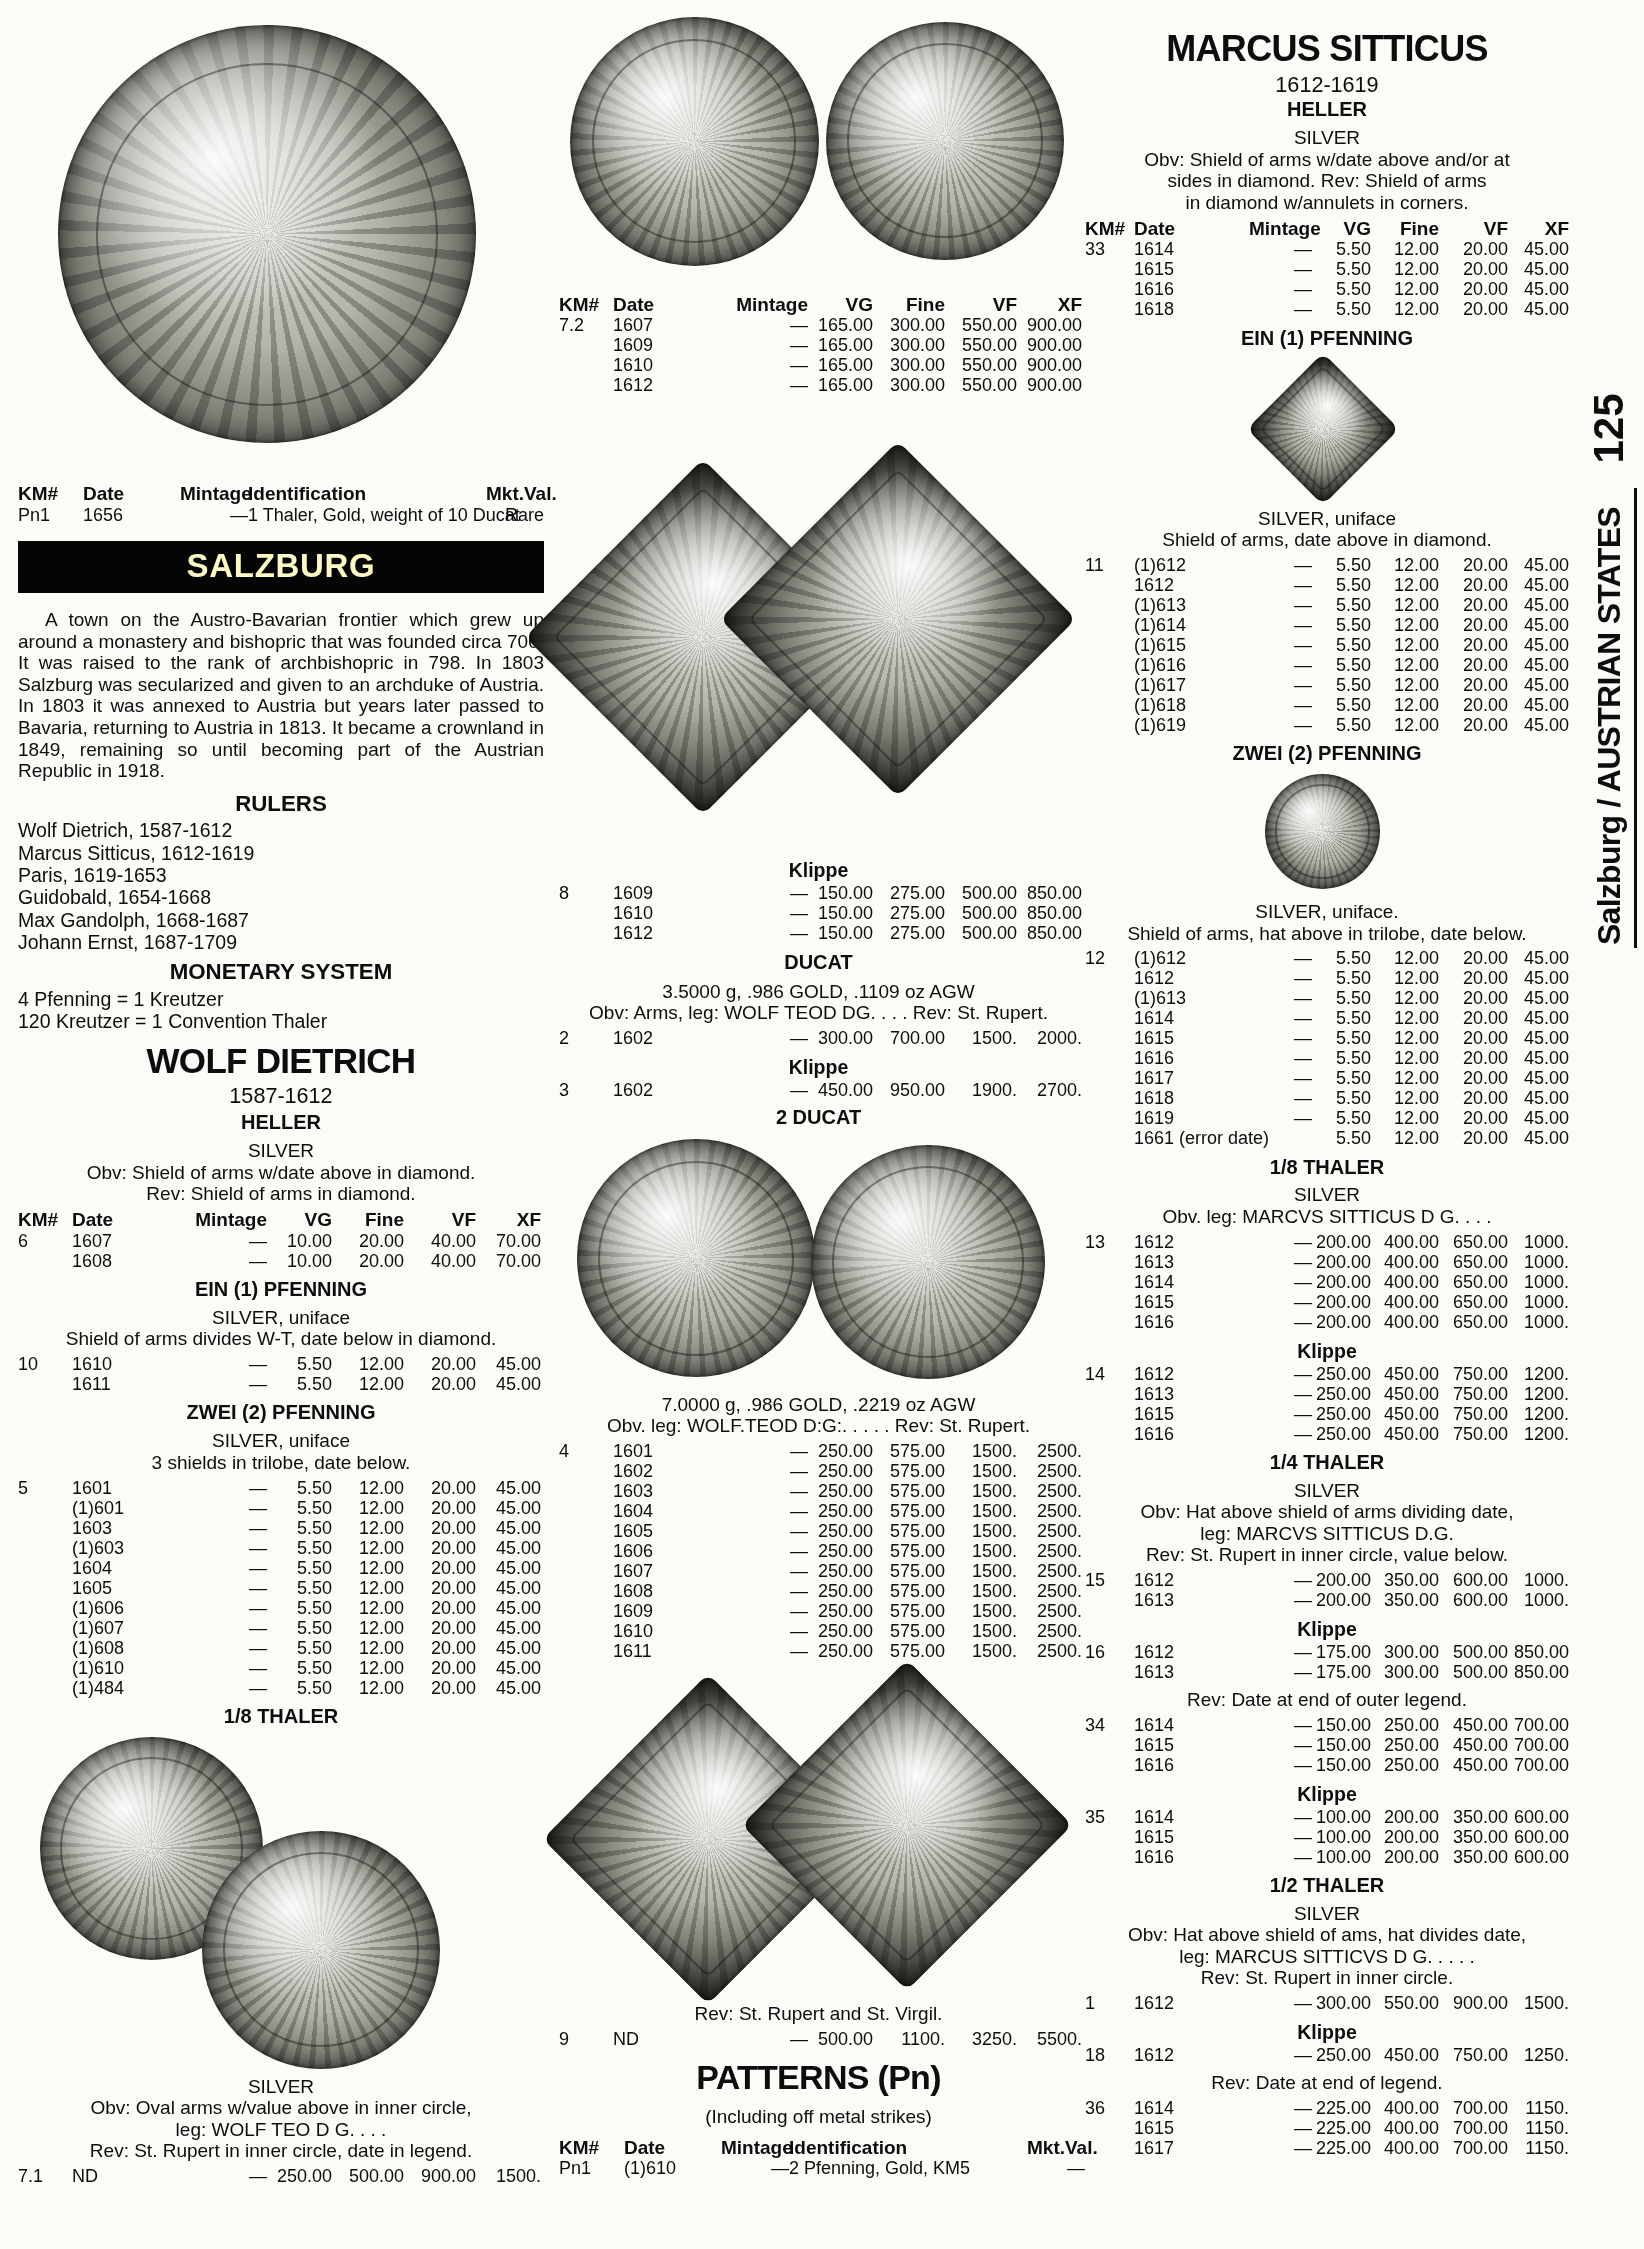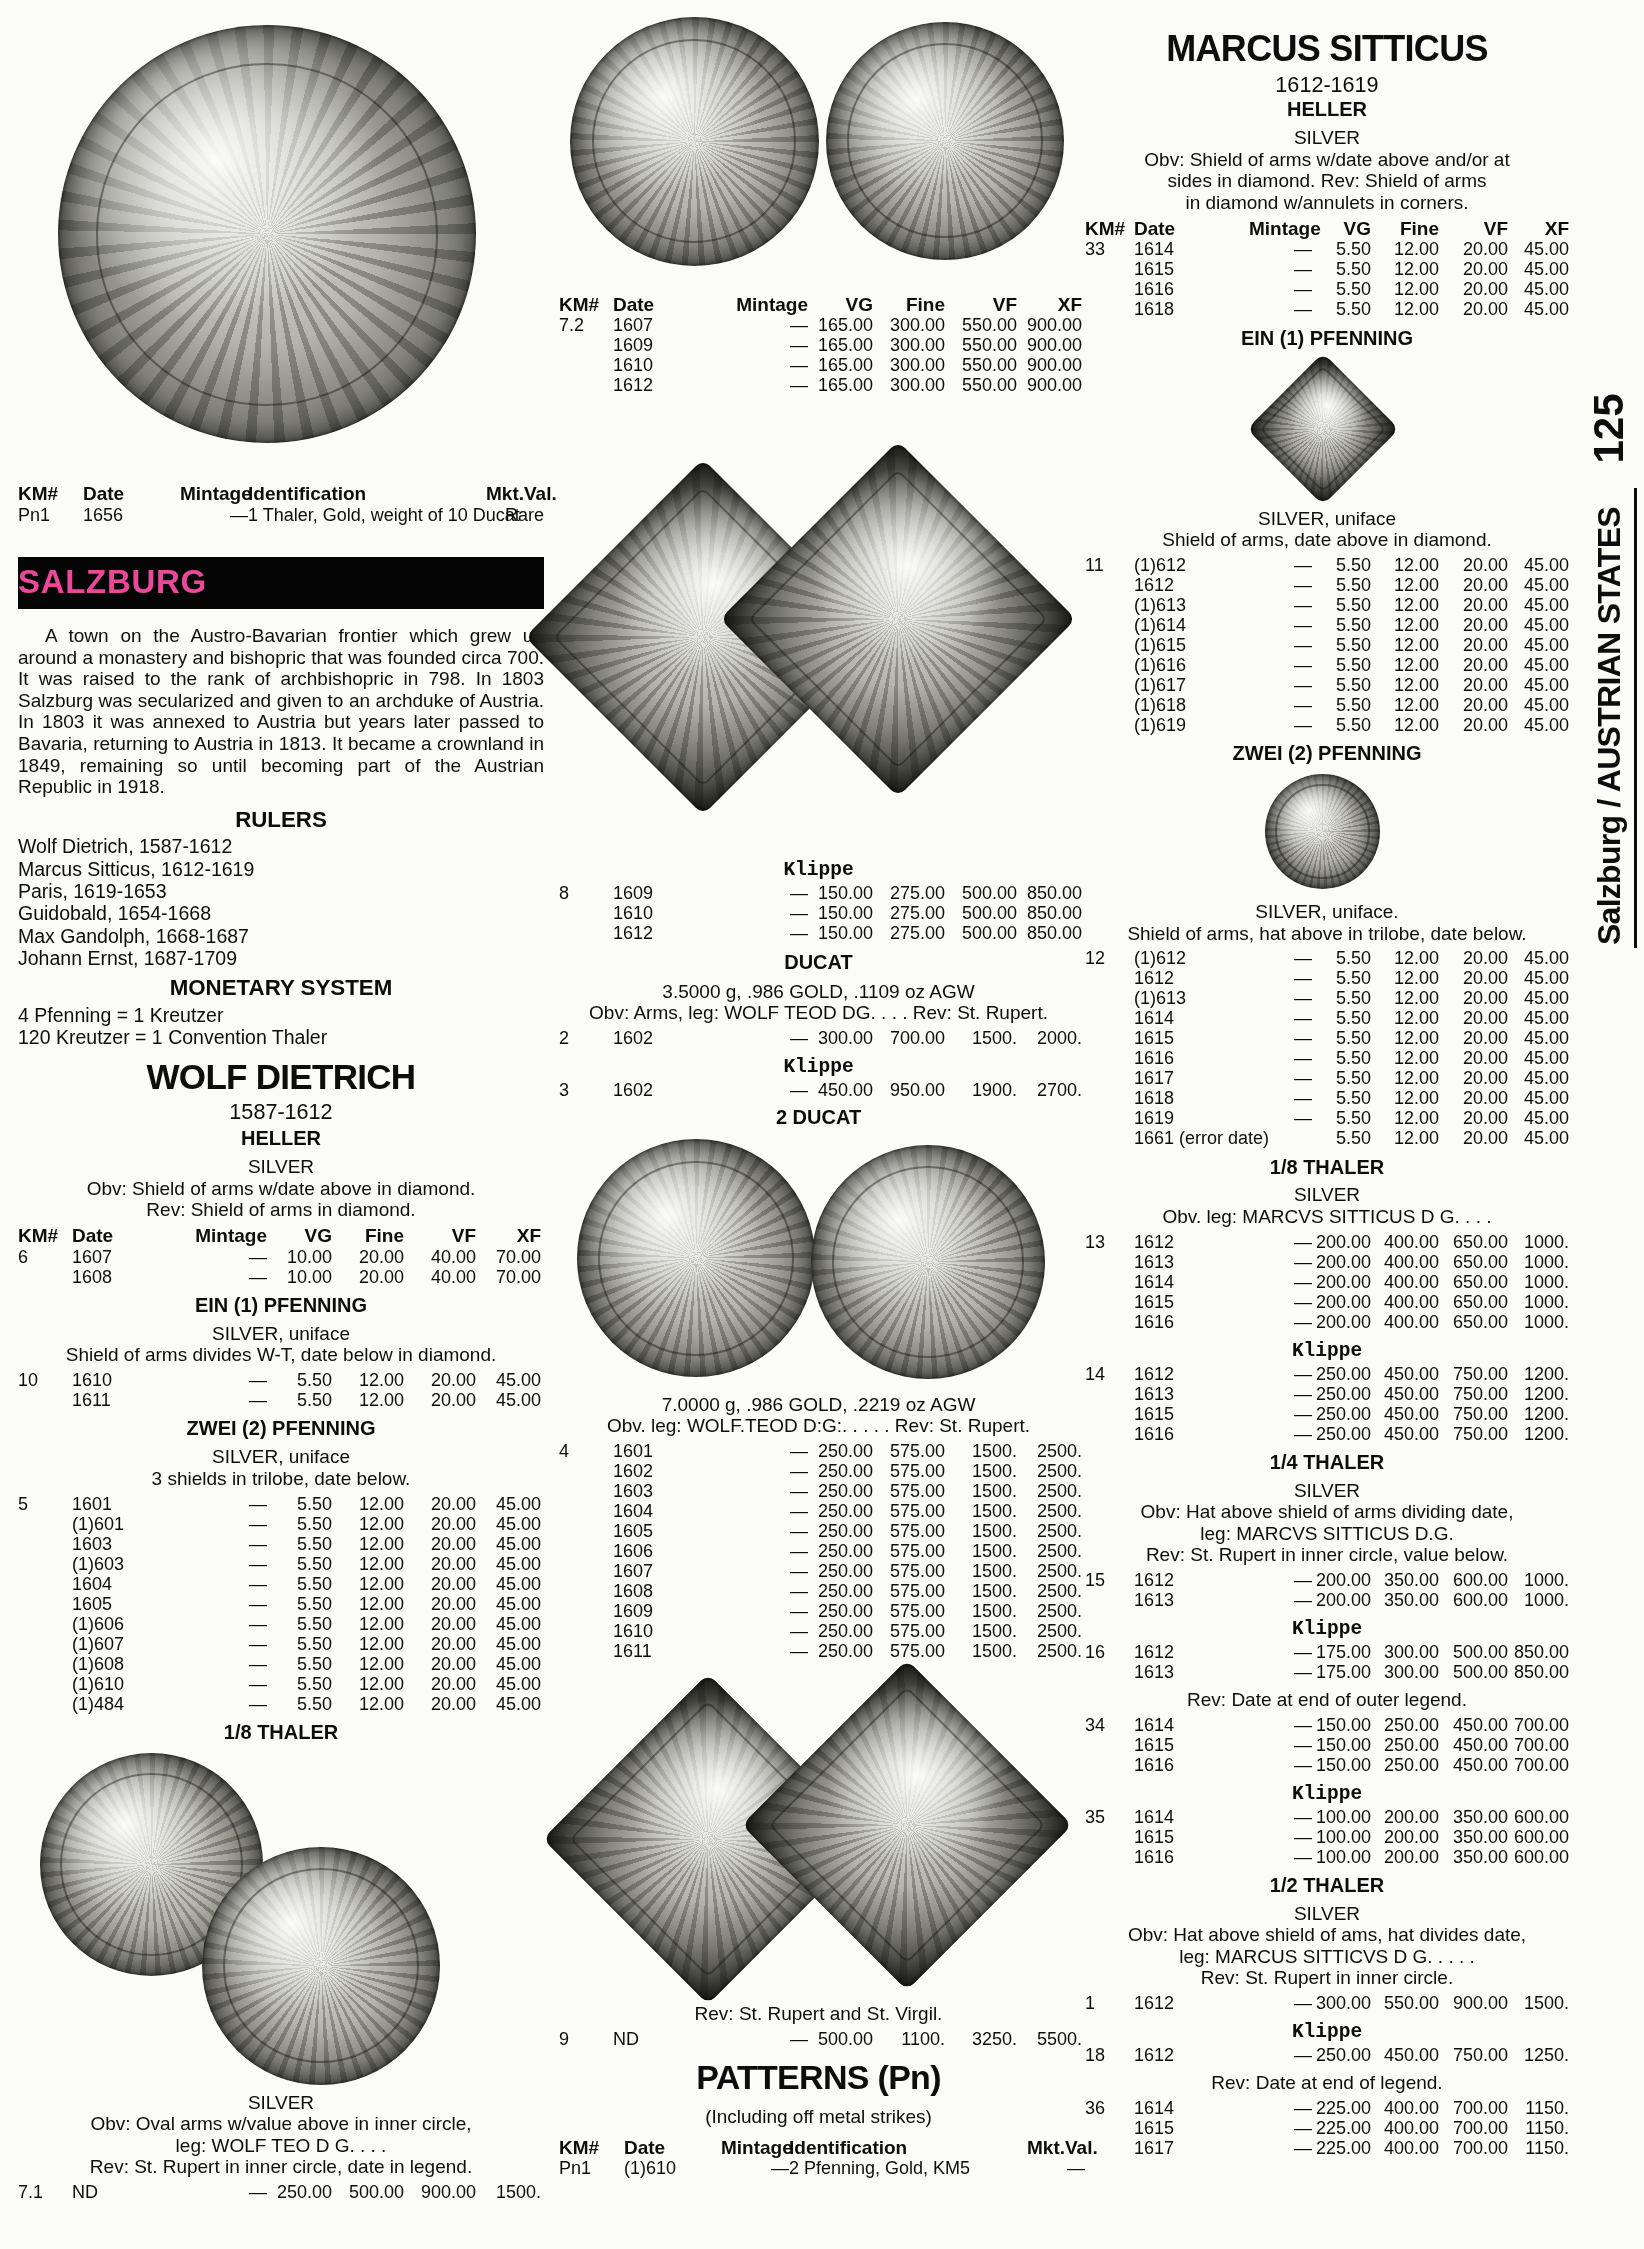--- a/index.html
+++ b/index.html
@@ -7,27 +7,27 @@
     width:1644px;height:2250px;position:relative;overflow:hidden;
     background:#fbfbf8;color:#0d0d0d;
     font-family:"Liberation Sans", sans-serif;
   }
   .col{position:absolute;top:0;}
   .col-left{left:18px;width:526px;}
   .col-mid{left:559px;width:519px;}
   .col-right{left:1085px;width:484px;margin-top:6px;}
 
   
-  .h-banner{background:#050505;color:#ec4899;font-weight:bold;font-size:33px;
-    padding:6.5px 0 8px 0;letter-spacing:0.7px;margin-top:32px;}
+  .h-banner{background:#050505;color:#fef9c3;font-weight:bold;font-size:33px;
+    text-align:center;padding:6.5px 0 8px 0;letter-spacing:0.7px;margin-top:16px;}
   .h-title{font-size:36px;font-weight:bold;text-align:center;letter-spacing:-0.7px;}
   .h-ruler{font-size:35px;font-weight:bold;text-align:center;letter-spacing:-0.7px;margin-top:8.7px;}
   .h-denom{font-size:20px;font-weight:bold;text-align:center;margin-top:7.2px;letter-spacing:0px;}
   .h-sub{font-size:22.3px;font-weight:bold;text-align:center;margin-top:7.2px;}
-  .h-klippe{font-size:19.5px;font-weight:bold;text-align:center;margin-top:8.7px;line-height:21.6px;font-family:Liberation Mono, monospace;}
+  .h-klippe{font-size:19.5px;font-weight:bold;text-align:center;margin-top:8.7px;line-height:21.6px;}
   .dates-line{font-size:21.6px;text-align:center;margin-top:4.3px;line-height:21.6px;}
   .desc{font-size:19px;font-weight:normal;text-align:center;margin-top:5.8px;}
   .desc .line{line-height:21.6px;}
   .para{font-size:19px;line-height:21.6px;text-align:justify;text-indent:27px;margin-top:16px;}
   .list{margin-top:2.9px;}
   .list .line{font-size:19.5px;line-height:22.3px;}
   .centerline{font-size:19px;text-align:center;line-height:22.3px;}
 
   
   .ptable{margin-top:4.3px;}

